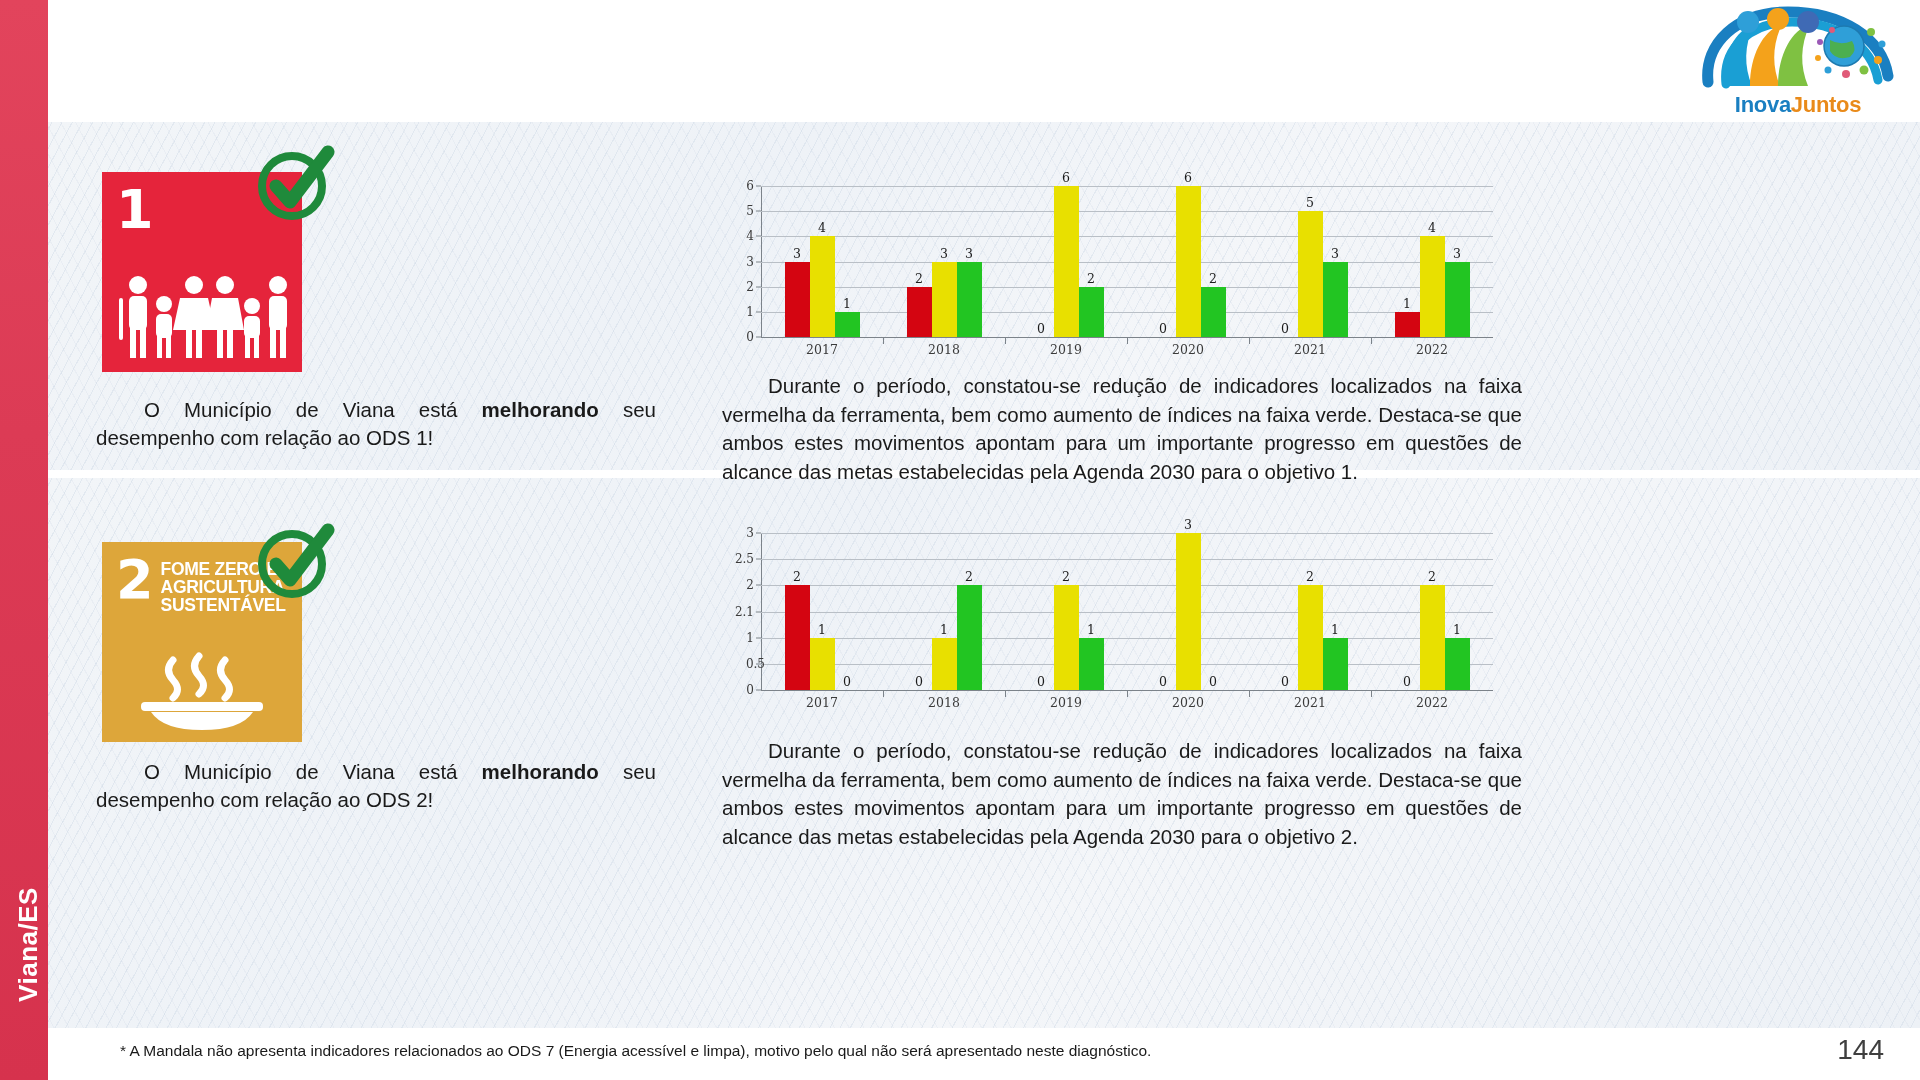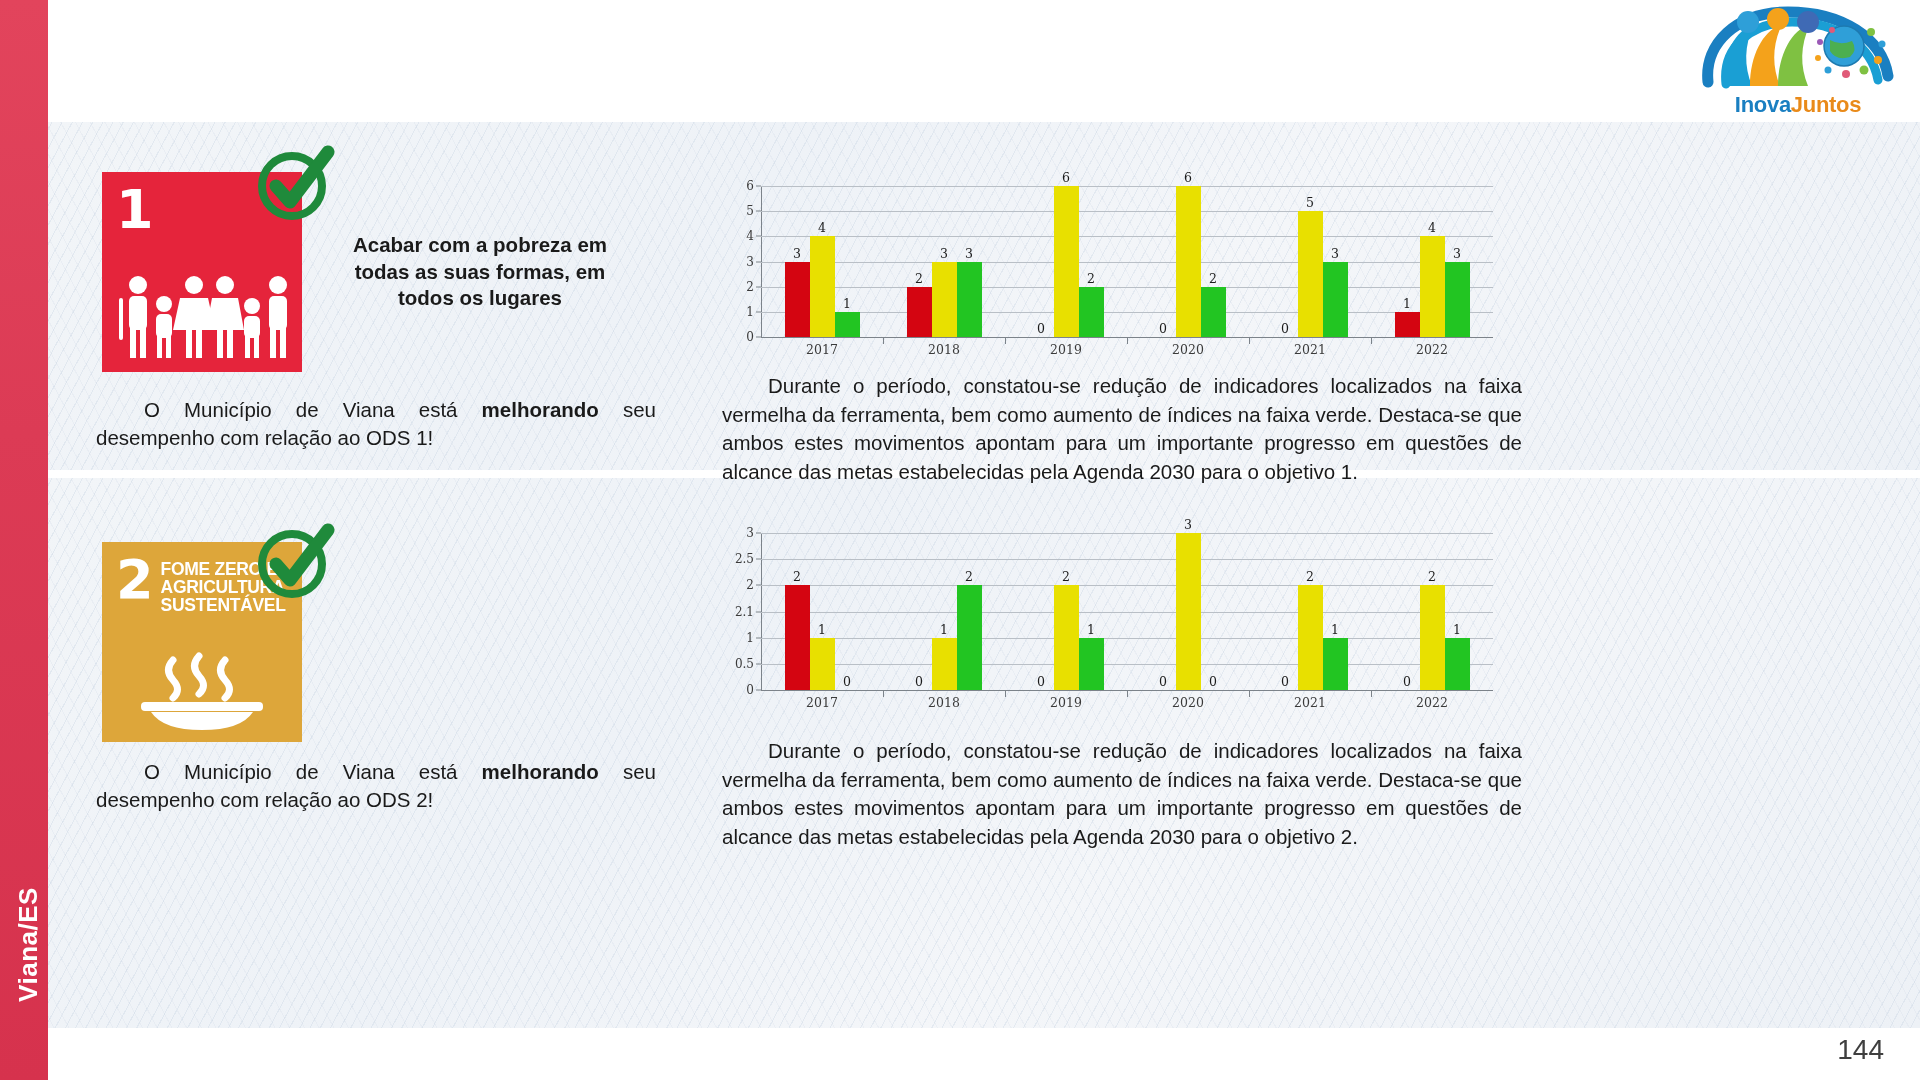--- a/index.html
+++ b/index.html
@@ -207,21 +207,20 @@
         </g>
       </svg>
     </div>
   </div>
   <div class="tick tick-1">
     <svg width="84" height="84" viewBox="0 0 84 84">
       <circle cx="40" cy="44" r="30" fill="none" stroke="#1f8a3b" stroke-width="8"></circle>
       <path d="M24 44 L38 60 L76 10" fill="none" stroke="#1f8a3b" stroke-width="13" stroke-linecap="round" stroke-linejoin="round"></path>
     </svg>
   </div>
-  <div class="goal-text goal-1">Acabar com a pobreza em todas as suas formas, em todos os lugares</div>
   <div class="summary sum-1">
     <span class="ind"></span><span>O Município de Viana está </span><b>melhorando</b><span> seu desempenho com relação ao ODS 1!</span>
   </div>
 
   <div class="sdg-card sdg-2">
     <div class="sdg-num">2</div>
     <div class="sdg-title">FOME ZERO E AGRICULTURA SUSTENTÁVEL</div>
     <div class="sdg-art">
       <svg width="150" height="78" viewBox="0 0 150 78">
         <g fill="#ffffff">
@@ -315,21 +314,21 @@
       </div>
   </div>
   <div class="chart chart-2">
     <div class="plot" id="plot1">
         <div class="yaxis" style="left: 28px;"></div>
         <div class="axisline" style="left: 28px;"></div>
         <div class="ytick" style="top: 157px; left: 23px; right: auto;"></div>
         <div class="ylab" style="top: 157px; left: 0px; right: auto; width: 21px; text-align: right; margin-right: 0px;">0</div>
         <div class="gridline" style="top: 130.833px; left: 28px; right: 0px;"></div>
         <div class="ytick" style="top: 130.833px; left: 23px; right: auto;"></div>
-        <div class="ylab" style="top: 130.833px; left: 0px; right: auto; width: 21px; text-align: right; margin-right: 0px;">0.5</div>
+        <div class="ylab" style="top: 130.833px; left: 11px; right: auto; width: 21px; text-align: right; margin-right: 0px;">0.5</div>
         <div class="gridline" style="top: 104.667px; left: 28px; right: 0px;"></div>
         <div class="ytick" style="top: 104.667px; left: 23px; right: auto;"></div>
         <div class="ylab" style="top: 104.667px; left: 0px; right: auto; width: 21px; text-align: right; margin-right: 0px;">1</div>
         <div class="gridline" style="top: 78.5px; left: 28px; right: 0px;"></div>
         <div class="ytick" style="top: 78.5px; left: 23px; right: auto;"></div>
         <div class="ylab" style="top: 78.5px; left: 0px; right: auto; width: 21px; text-align: right; margin-right: 0px;">2.1</div>
         <div class="gridline" style="top: 52.3333px; left: 28px; right: 0px;"></div>
         <div class="ytick" style="top: 52.3333px; left: 23px; right: auto;"></div>
         <div class="ylab" style="top: 52.3333px; left: 0px; right: auto; width: 21px; text-align: right; margin-right: 0px;">2</div>
         <div class="gridline" style="top: 26.1667px; left: 28px; right: 0px;"></div>
@@ -381,15 +380,16 @@
       </div>
   </div>
 
   <div class="para para-1">
     <span class="ind"></span><span>Durante o período, constatou-se redução de indicadores localizados na faixa vermelha da ferramenta, bem como aumento de índices na faixa verde. Destaca-se que ambos estes movimentos apontam para um importante progresso em questões de alcance das metas estabelecidas pela Agenda 2030 para o objetivo 1.</span>
   </div>
   <div class="para para-2">
     <span class="ind"></span><span>Durante o período, constatou-se redução de indicadores localizados na faixa vermelha da ferramenta, bem como aumento de índices na faixa verde. Destaca-se que ambos estes movimentos apontam para um importante progresso em questões de alcance das metas estabelecidas pela Agenda 2030 para o objetivo 2.</span>
   </div>
 
+  <div class="footnote">* A Mandala não apresenta indicadores relacionados ao ODS 7 (Energia acessível e limpa), motivo pelo qual não será apresentado neste diagnóstico.</div>
   <div class="pagenum">144</div>
 
 </div>
 
 </body></html>

